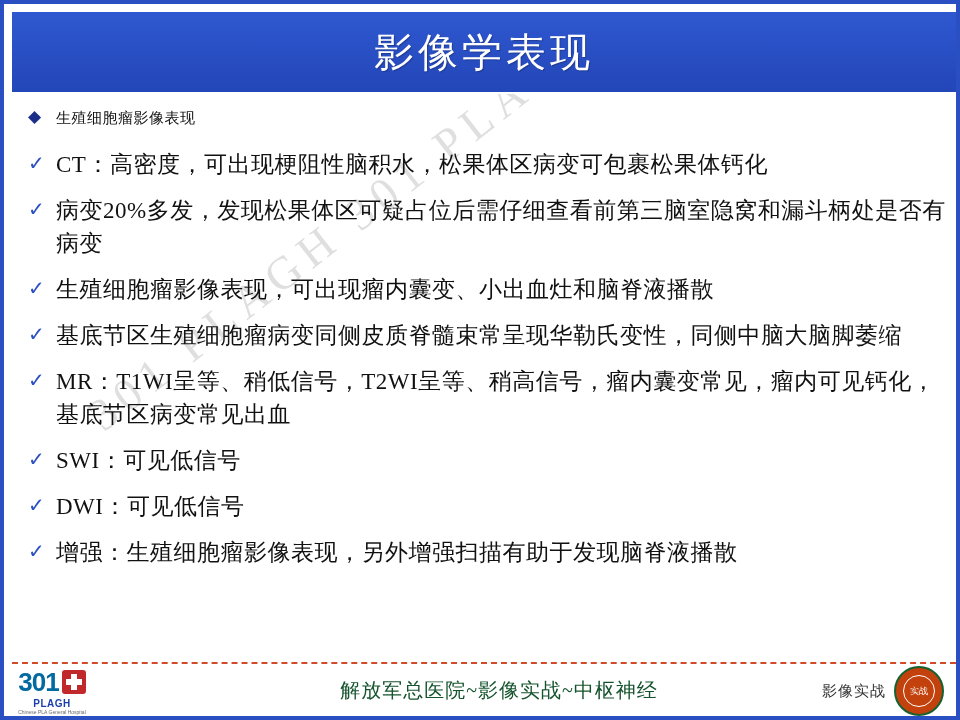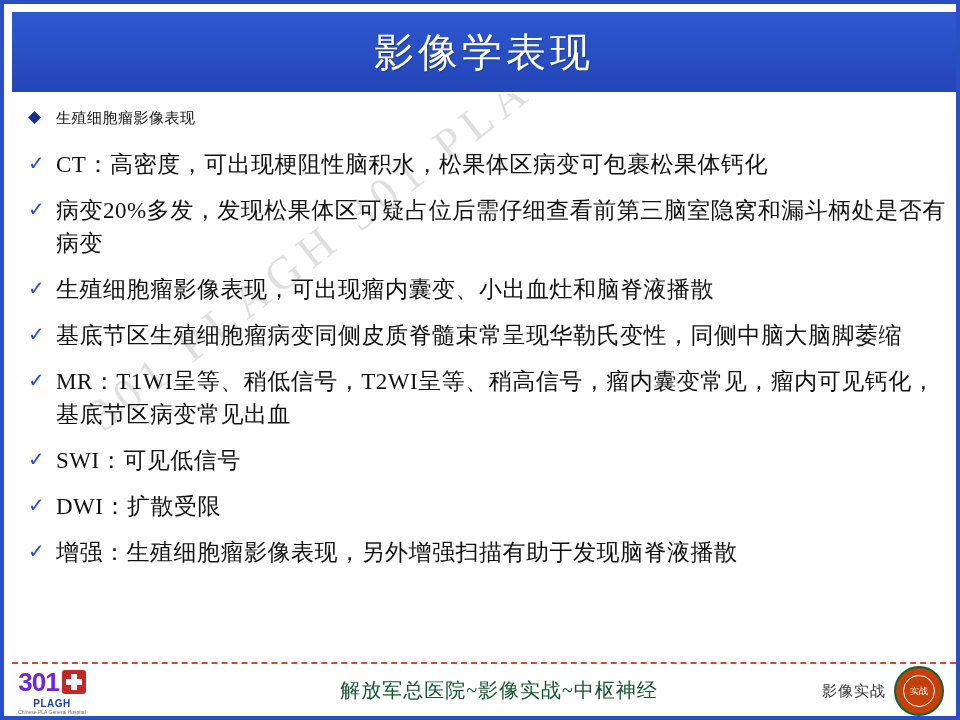--- a/index.html
+++ b/index.html
@@ -146,21 +146,21 @@
     align-items: center;
     justify-content: center;
   }
   .logo-left-row {
     display: flex;
     align-items: center;
   }
   .logo-301 {
     font-size: 26px;
     font-weight: bold;
-    color: #6d28d9;
+    color: #0369a1;
     font-family: "Liberation Sans", sans-serif;
     letter-spacing: -1px;
   }
   .logo-mark {
     width: 24px;
     height: 24px;
     background: #c0282c;
     border-radius: 3px;
     margin-left: 3px;
     position: relative;
@@ -282,21 +282,21 @@
       <div class="btext">MR：T1WI呈等、稍低信号，T2WI呈等、稍高信号，瘤内囊变常见，瘤内可见钙化，基底节区病变常见出血</div>
     </div>
 
     <div class="bullet-row">
       <div class="marker check">✓</div>
       <div class="btext">SWI：可见低信号</div>
     </div>
 
     <div class="bullet-row">
       <div class="marker check">✓</div>
-      <div class="btext">DWI：扩散受限</div>
+      <div class="btext">DWI：可见低信号</div>
     </div>
 
     <div class="bullet-row">
       <div class="marker check">✓</div>
       <div class="btext">增强：生殖细胞瘤影像表现，另外增强扫描有助于发现脑脊液播散</div>
     </div>
 
   </div>
 
   <div class="footer-divider"></div>

